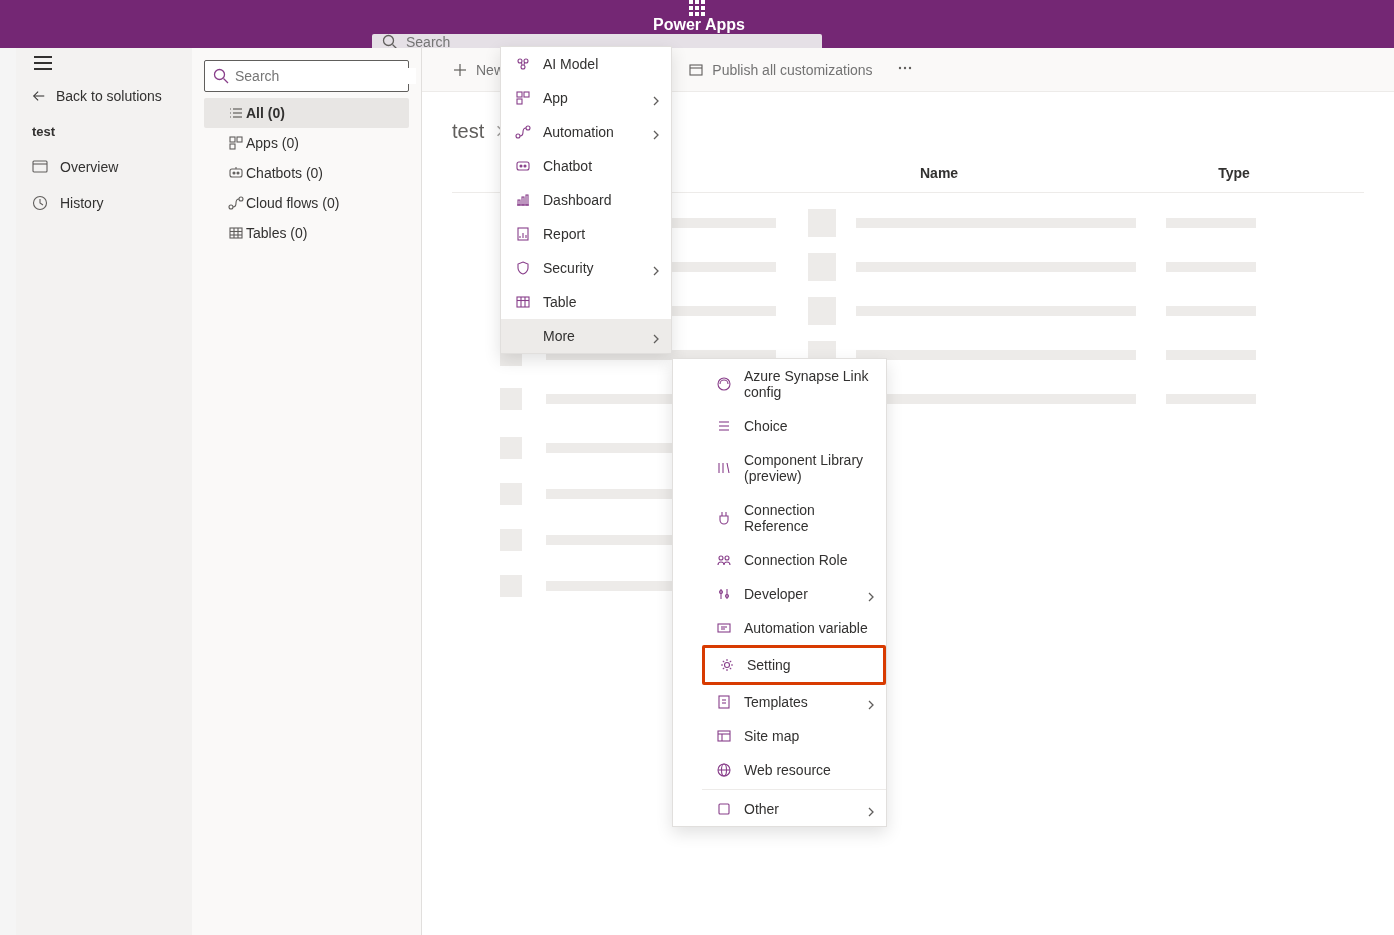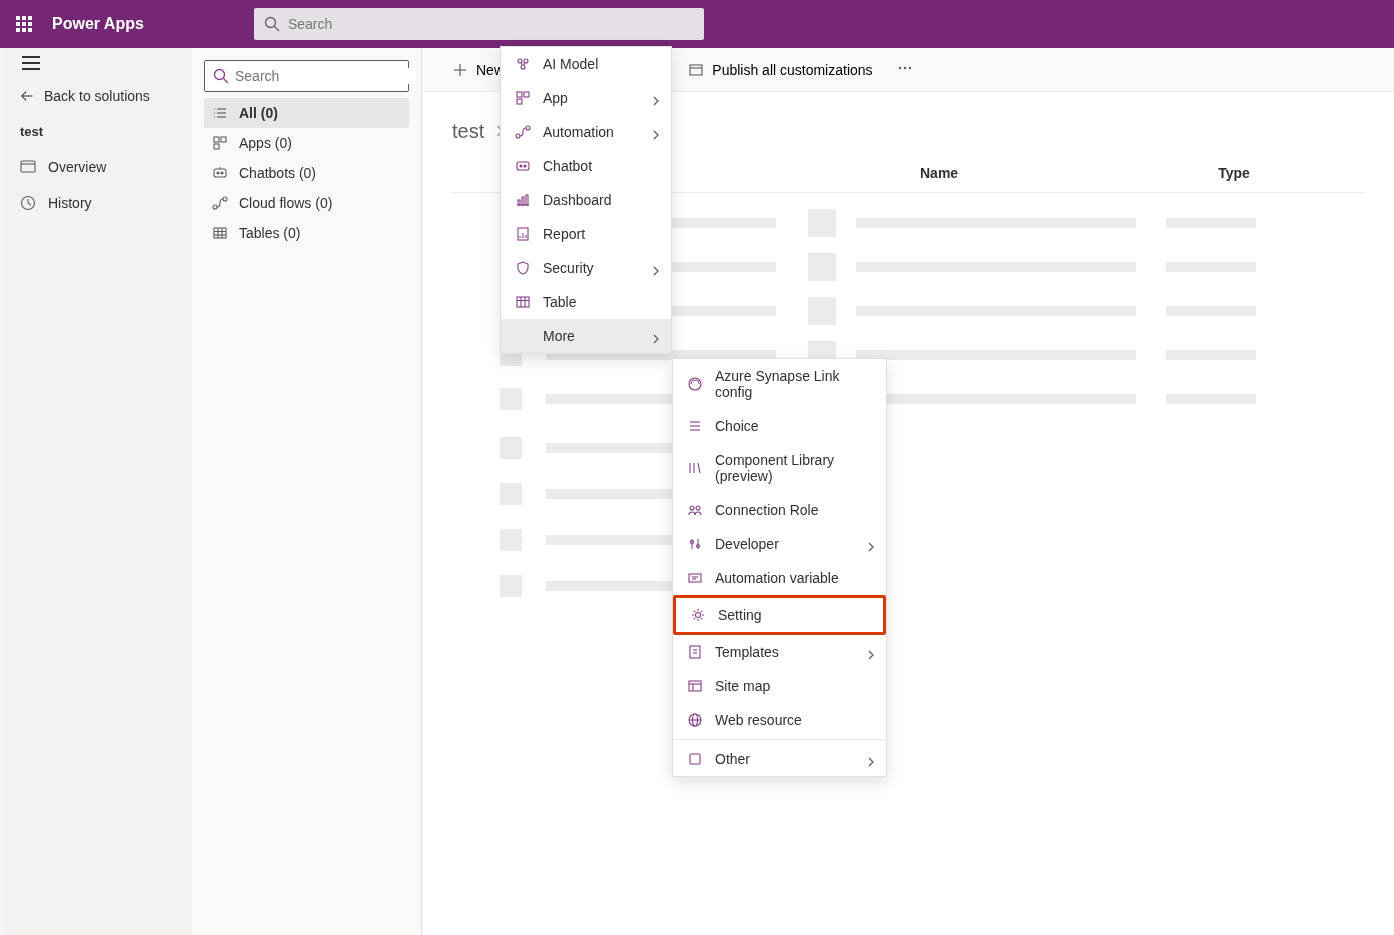--- a/index.html
+++ b/index.html
@@ -1,53 +1,53 @@
 <!DOCTYPE html>
 <html><head>
 <meta charset="utf-8">
 <style>
   * { box-sizing: border-box; margin: 0; padding: 0; font-family: 'Segoe UI', Tahoma, sans-serif; }
   body { width: 1394px; height: 935px; background: #f5f5f5; overflow: hidden; font-size: 14px; color: #323130; }
 
   
-  .header { height: 48px; background: #742774; display: flex; align-items: center; color: #fff; }
+  .header { height: 48px; background: #742774; display: flex; align-items: center; color: #fff; flex-direction: column; }
   .waffle { width: 48px; display:flex; align-items:center; justify-content:center; cursor:pointer; }
   .waffle-grid { width:16px; height:16px; display:grid; grid-template-columns:repeat(3,4px); grid-template-rows:repeat(3,4px); gap:2px; }
   .waffle-grid span { background:#fff; }
   .brand { font-size:16px; font-weight:600; margin-left:4px; }
   .header-search { margin-left:auto; margin-right:auto; width:450px; height:32px; background:#e5e0e6; border-radius:2px; display:flex; align-items:center; padding:0 10px; position: relative; left: -100px; }
   .header-search input { border:none; background:transparent; outline:none; flex:1; font-size:14px; color:#333; margin-left:8px;}
   .header-spacer { width:380px; }
 
   
-  .leftrail { position:absolute; top:48px; left:4px; width:192px; height:calc(935px - 48px); background:#f3f2f1; border-right:1px solid #e1dfdd; }
+  .leftrail { position:absolute; top:48px; left:16px; width:192px; height:calc(935px - 48px); background:#f3f2f1; border-right:1px solid #e1dfdd; }
   .hamburger { padding:14px 18px; cursor:pointer; }
   .hamburger-lines { width:18px; height:2px; background:#323130; position:relative; }
   .hamburger-lines::before, .hamburger-lines::after { content:""; position:absolute; width:18px; height:2px; background:#323130; left:0; }
   .hamburger-lines::before { top:-6px; } .hamburger-lines::after { top:6px; }
   .back-row { display:flex; align-items:center; padding:10px 16px; gap:10px; cursor:pointer; color:#323130; }
   .arrow-left { width:14px; height:14px; }
   .solution-name { padding:10px 16px; font-weight:600; font-size:13px; }
   .nav-item { display:flex; align-items:center; gap:12px; padding:10px 16px; cursor:pointer; }
   .nav-item.active { background:#fff; font-weight:600; border-left:3px solid #742774; padding-left:13px; }
   .nav-icon { width:16px; height:16px; flex-shrink:0; color:#605e5c; }
 
   
   .treepanel { position:absolute; top:48px; left:192px; width:230px; height:calc(935px - 48px); background:#faf9f8; border-right:1px solid #e1dfdd; padding:12px; }
   .tree-search { display:flex; align-items:center; height:32px; border:1px solid #605e5c; border-radius:2px; padding:0 8px; background:#fff; }
   .tree-search input { border:none; outline:none; flex:1; margin-left:6px; font-size:14px; }
   .tree-list { margin-top:6px; }
-  .tree-item { display:flex; align-items:flex-start; gap:11px; padding:7px 8px; cursor:pointer; border-radius:2px; }
+  .tree-item { display:flex; align-items:flex-start; gap:2px; padding:7px 24px; cursor:pointer; border-radius:2px; }
   .tree-item.active { background:#e8e6e4; font-weight:600; }
   .tree-icon { width:16px; height:16px; flex-shrink:0; color:#605e5c; }
 
   
   .main { position:absolute; top:48px; left:422px; right:0; height:calc(935px - 48px); background:#fff; }
   .cmdbar { height:44px; border-bottom:1px solid #edebe9; display:flex; align-items:center; padding:0 20px; gap:4px; background:#faf9f8;}
-  .cmd-btn { display:flex; align-items:center; gap:8px; padding:6px 10px; cursor:pointer; color:#000000; border-radius:2px; }
+  .cmd-btn { display:flex; align-items:center; gap:8px; padding:6px 10px; cursor:pointer; color:#737373; border-radius:2px; }
   .cmd-icon { width:16px; height:16px; color:#605e5c; }
   .chev-sm { width:10px; height:10px; color:#605e5c; }
   .overflow-btn { padding:6px 10px; cursor:pointer; }
 
   .content { padding:26px 30px 0 30px; position:relative; }
   .breadcrumb { display:flex; align-items:center; gap:10px; font-size:20px; color:#605e5c; }
   .breadcrumb .current { font-weight:600; color:#201f1e; font-size:22px; }
   .bc-chev { width:12px; height:12px; color:#a19f9d; }
 
   .colhead { display:flex; align-items:center; margin-top:20px; color:#323130; font-weight:600; font-size:14px; }
@@ -379,21 +379,21 @@
         </div>
         <div class="menu-item hovered">
           <span class="menu-icon"><svg width="16" height="16" viewBox="0 0 16 16" fill="none" stroke="currentColor" stroke-width="1.1"></svg></span>
           <span>More</span>
           <span class="menu-chev"><svg viewBox="0 0 10 10" width="10" height="10" fill="none" stroke="currentColor" stroke-width="1.3">
               <polyline points="3,1 7,5 3,9"></polyline>
             </svg></span>
         </div>
       </div>
 
-    <div class="menu" id="menu2" style="top:266px; left:250px; width:215px;">
+    <div class="menu" id="menu2" style="top:266px; left:250px; width:215px;padding-left:29px;">
         <div class="menu-item">
           <span class="menu-icon"><svg width="16" height="16" viewBox="0 0 16 16" fill="none" stroke="currentColor" stroke-width="1.1">
               <circle cx="8" cy="8" r="6"></circle>
               <path d="M4 8 A4 4 0 0 1 12 8"></path>
             </svg></span>
           <span>Azure Synapse Link config</span>
         </div>
         <div class="menu-item">
           <span class="menu-icon"><svg width="16" height="16" viewBox="0 0 16 16" fill="none" stroke="currentColor" stroke-width="1.1">
               <line x1="3" y1="4" x2="13" y2="4"></line>
@@ -402,20 +402,26 @@
             </svg></span>
           <span>Choice</span>
         </div>
         <div class="menu-item">
           <span class="menu-icon"><svg width="16" height="16" viewBox="0 0 16 16" fill="none" stroke="currentColor" stroke-width="1.1">
               <line x1="3" y1="3" x2="3" y2="13"></line>
               <line x1="7" y1="3" x2="7" y2="13"></line>
               <line x1="11" y1="3" x2="13" y2="13"></line>
             </svg></span>
           <span>Component Library (preview)</span>
+        </div>
+        <div class="menu-item">
+          <span class="menu-icon"><svg width="16" height="16" viewBox="0 0 16 16" fill="none" stroke="currentColor" stroke-width="1.1">
+              <path d="M6 2 v4 M10 2 v4 M4 6 h8 v4 a4 4 0 0 1 -8 0 z"></path>
+            </svg></span>
+          <span>Connection Reference</span>
         </div>
         <div class="menu-item">
           <span class="menu-icon"><svg width="16" height="16" viewBox="0 0 16 16" fill="none" stroke="currentColor" stroke-width="1.1">
               <circle cx="5" cy="6" r="2"></circle>
               <circle cx="11" cy="6" r="2"></circle>
               <path d="M2 13 a3 3 0 0 1 6 0 M8 13 a3 3 0 0 1 6 0"></path>
             </svg></span>
           <span>Connection Role</span>
         </div>
         <div class="menu-item">

